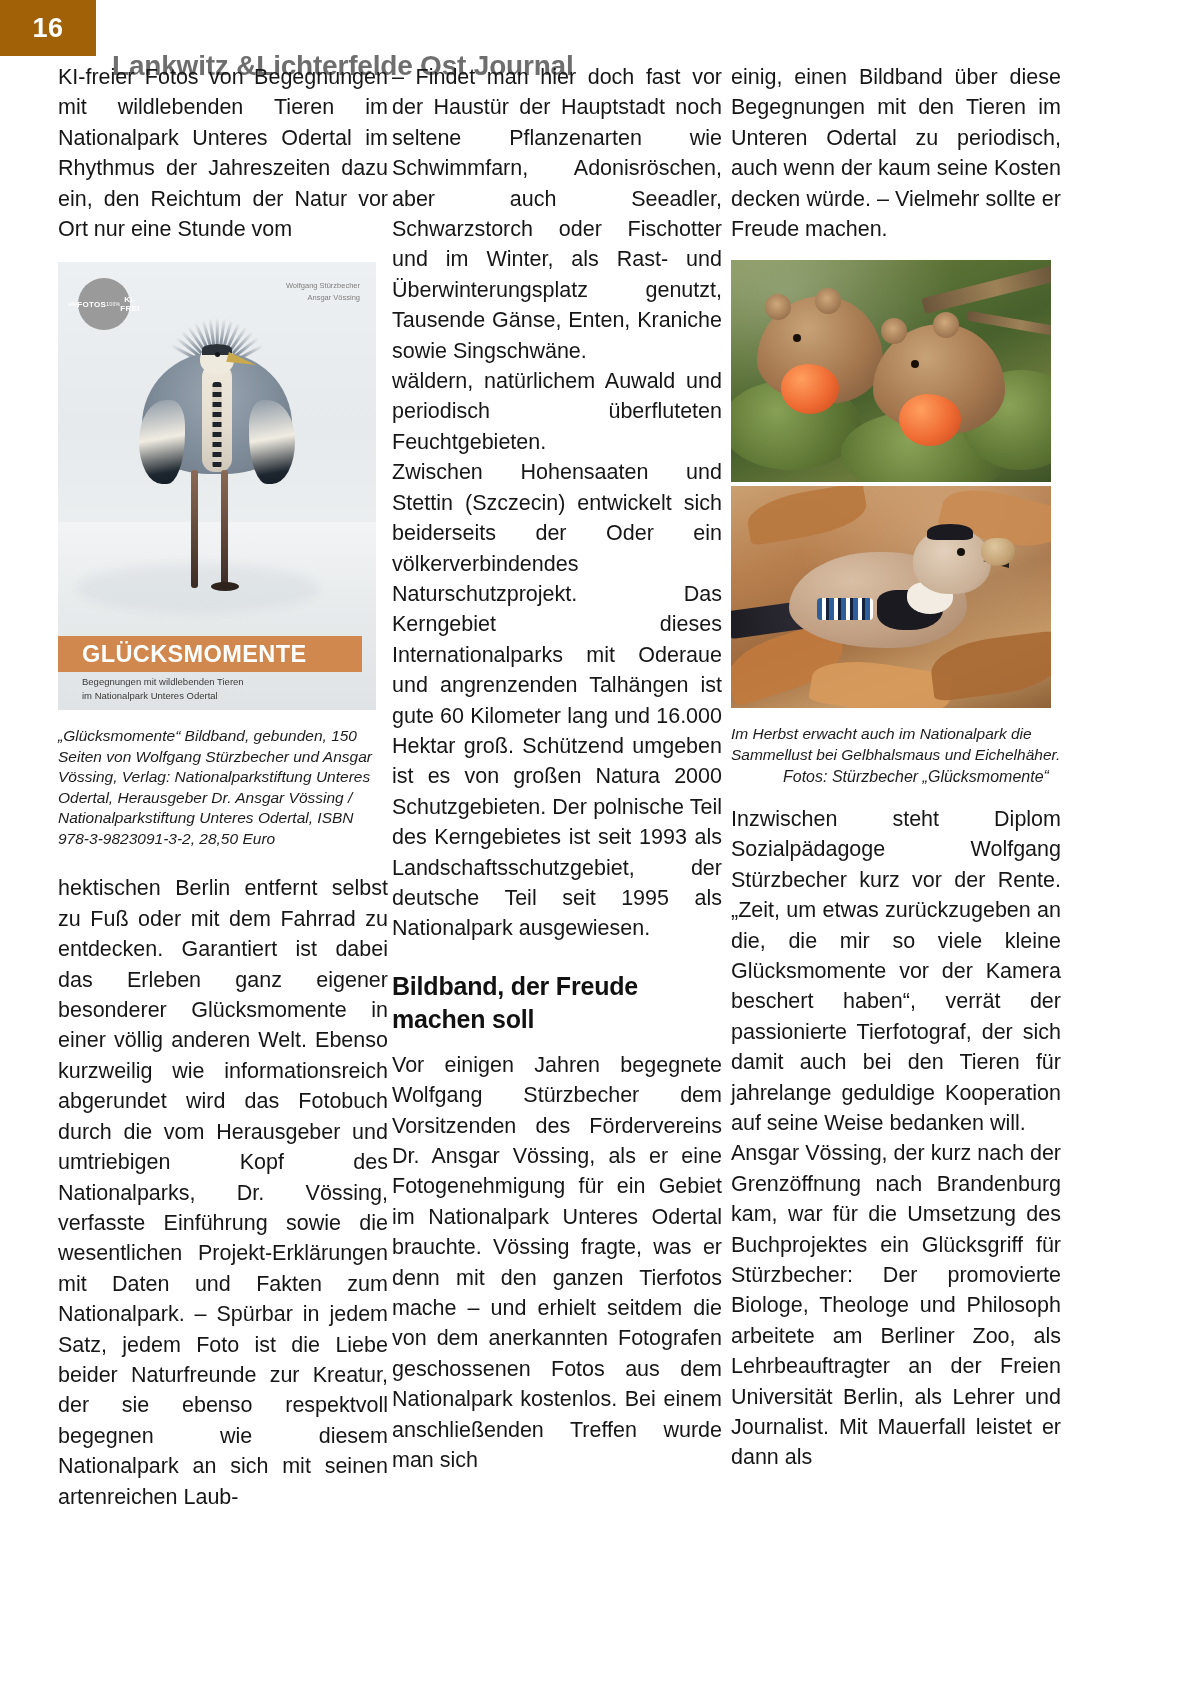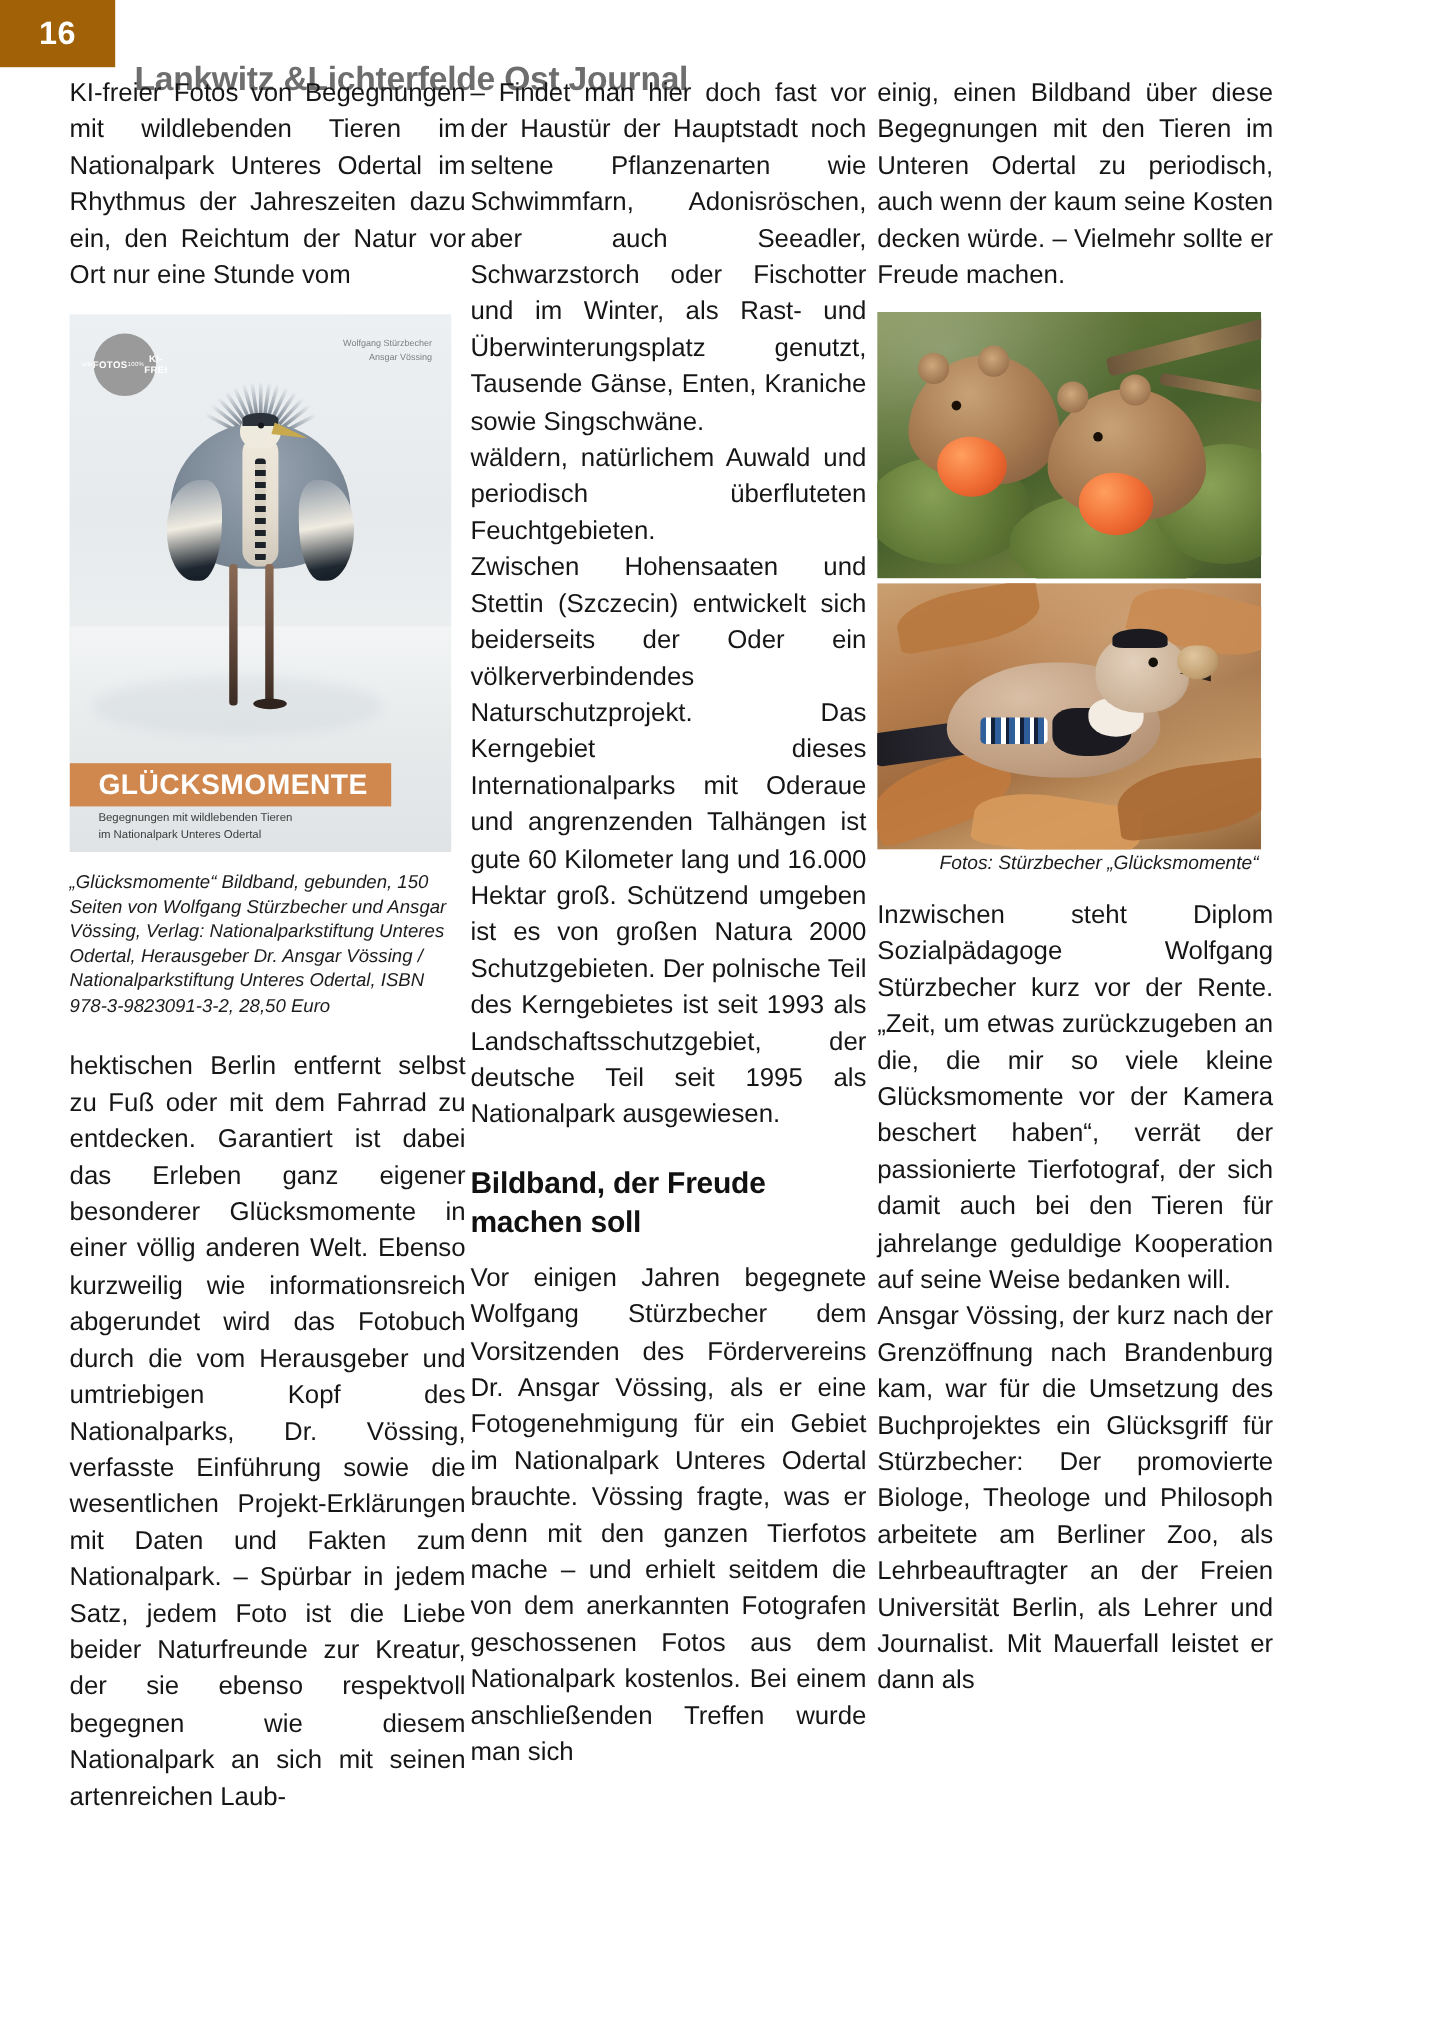--- a/index.html
+++ b/index.html
@@ -260,21 +260,21 @@
     left: 78px;
     width: 28px;
     height: 9px;
     border-radius: 50%;
     background: #2e241d;
   }
   .cover-titlebar {
     position: absolute;
     left: 0;
     bottom: 38px;
-    width: 268px;
+    width: 304px;
     height: 36px;
     background: #d0884f;
     display: flex;
     align-items: center;
   }
   .cover-titlebar span {
     color: #ffffff;
     font-size: 23.5px;
     font-weight: bold;
     letter-spacing: 0.4px;
@@ -558,20 +558,21 @@
       <div class="jay-wingpatch" style="left:86px; top:112px;"></div>
       <div class="jay-black" style="left:146px; top:104px; width:66px; height:40px;"></div>
       <div class="jay-white" style="left:176px; top:96px; width:46px; height:32px;"></div>
       <div class="jay-head" style="left:182px; top:42px; width:78px; height:66px;"></div>
       <div class="jay-black" style="left:196px; top:38px; width:46px; height:16px; border-radius:50% 50% 20% 20%;"></div>
       <div class="jay-beak" style="left:252px; top:68px;"></div>
       <div class="jay-eye" style="left:226px; top:62px;"></div>
       <div class="acorn" style="left:250px; top:52px; width:34px; height:28px;"></div>
     </div>
 
+    <p class="caption">Im Herbst erwacht auch im Nationalpark die Sammellust bei Gelbhalsmaus und Eichelhäher.</p>
     <p class="caption-credit">Fotos: Stürzbecher „Glücksmomente“</p>
 
     <div style="height:16px"></div>
 
     <p class="body">Inzwischen steht Diplom Sozialpädagoge Wolfgang Stürzbecher kurz vor der Rente. „Zeit, um etwas zurückzugeben an die, die mir so viele kleine Glücksmomente vor der Kamera beschert haben“, verrät der passionierte Tierfotograf, der sich damit auch bei den Tieren für jahrelange geduldige Kooperation auf seine Weise bedanken will.</p>
     <p class="body">Ansgar Vössing, der kurz nach der Grenzöffnung nach Brandenburg kam, war für die Umsetzung des Buchprojektes ein Glücksgriff für Stürzbecher: Der promovierte Biologe, Theologe und Philosoph arbeitete am Berliner Zoo, als Lehrbeauftragter an der Freien Universität Berlin, als Lehrer und Journalist. Mit Mauerfall leistet er dann als</p>
   </div>
 
 </div>
 

